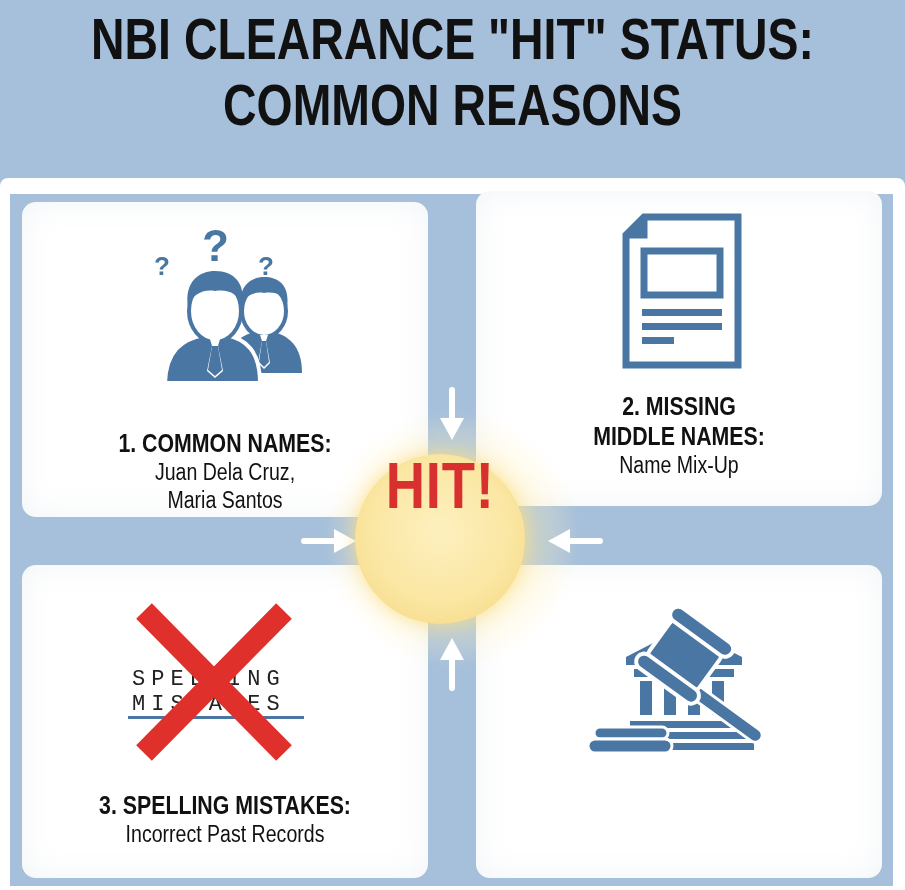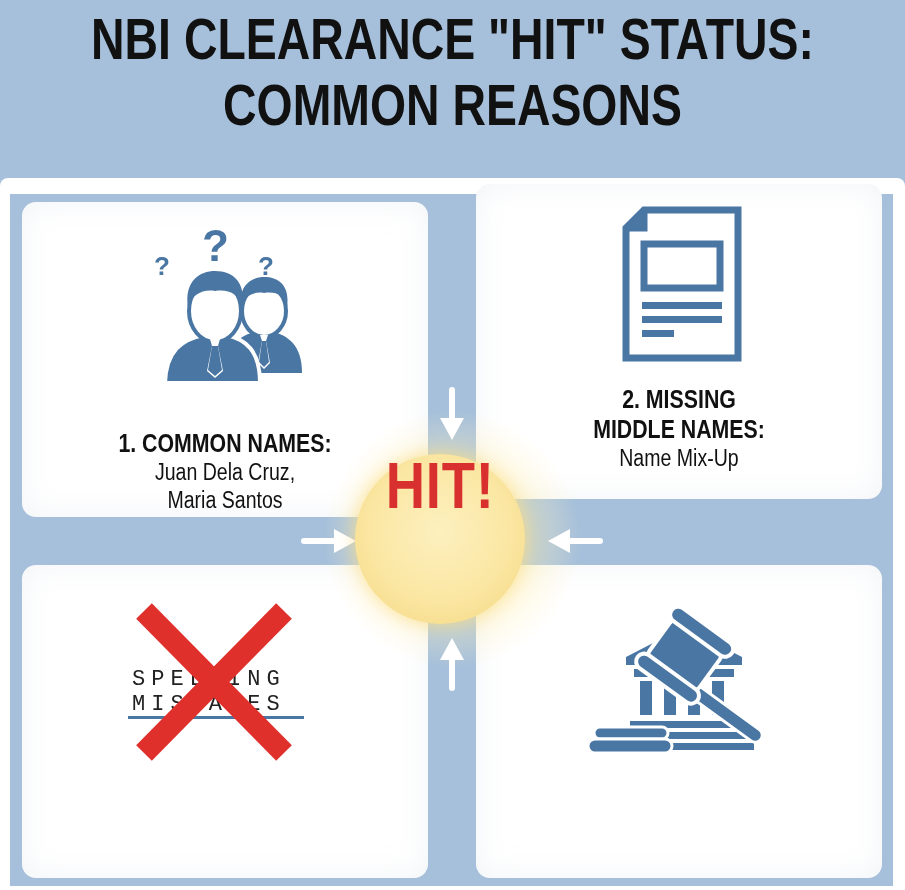--- a/index.html
+++ b/index.html
@@ -35,21 +35,21 @@
     position: absolute; left: 10px; top: 194px; width: 883px; height: 692px;
     background: #a6c0db;
   }
   .card {
     position: absolute;
     background: #ffffff;
     border-radius: 14px;
     box-shadow: inset 0 0 30px rgba(200,210,225,0.25);
   }
   .card-1 { left: 22px;  top: 202px; width: 406px; height: 315px; }
-  .card-2 { left: 476px; top: 184px; width: 406px; height: 315px; }
+  .card-2 { left: 476px; top: 191px; width: 406px; height: 315px; }
   .card-3 { left: 22px;  top: 565px; width: 406px; height: 313px; }
   .card-4 { left: 476px; top: 565px; width: 406px; height: 313px; }
 
   .icon-wrap { position: absolute; }
   .card-text {
     position: absolute; left: 0; width: 100%;
     text-align: center;
   }
   .heading {
     display: block;
@@ -165,20 +165,24 @@
         <text x="10" y="82">SPELLING</text>
         <text x="10" y="107">MISTAKES</text>
       </g>
       <rect x="6" y="113" width="176" height="3" fill="#4a76a3"></rect>
       <g stroke="#e0302c" stroke-width="22" stroke-linecap="butt">
         <line x1="22" y1="8" x2="162" y2="150"></line>
         <line x1="162" y1="8" x2="22" y2="150"></line>
       </g>
     </svg>
   </div>
+  <div class="card-text" style="top:225px;">
+    <span class="heading">3. SPELLING MISTAKES:</span>
+    <span class="sub">Incorrect Past Records</span>
+  </div>
 </div>
 
 <div class="card card-4">
   <div class="icon-wrap" style="left:110px; top:40px; width:200px; height:150px;">
     <svg width="200" height="150" viewBox="0 0 200 150">
       <g fill="#4a76a3">
 
         <path d="M40 52 L98 22 L156 52 L156 60 L40 60 Z"></path>
 
         <rect x="48" y="64" width="100" height="8"></rect>

